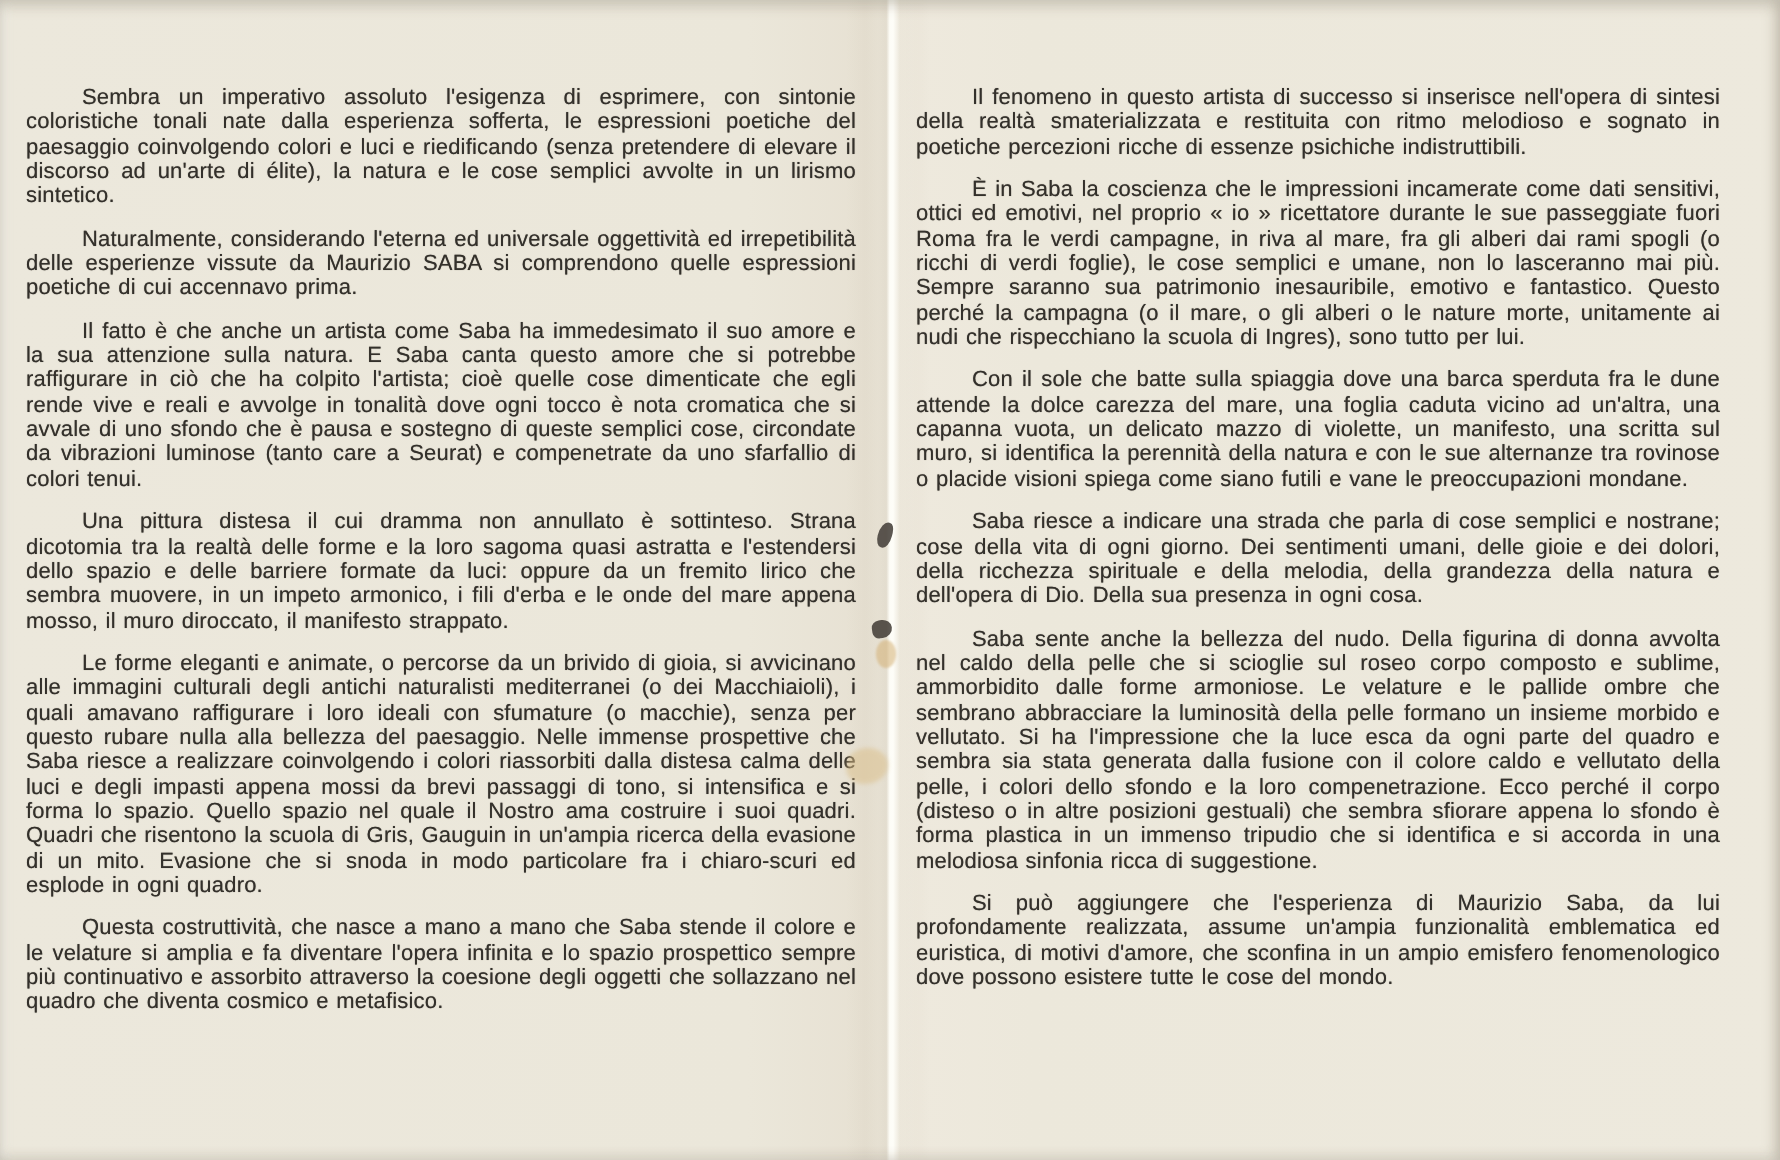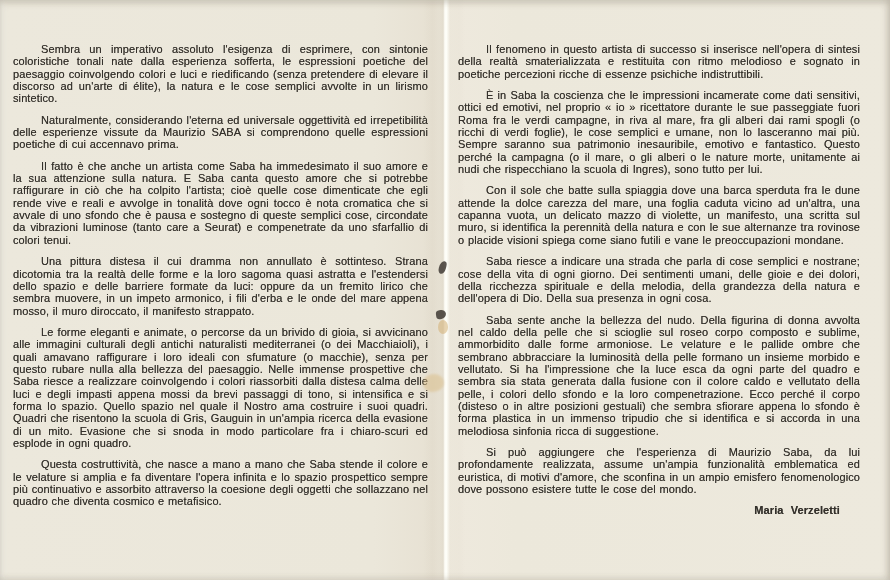--- a/index.html
+++ b/index.html
@@ -128,21 +128,20 @@
     <p>Questa costruttività, che nasce a mano a mano che Saba stende il colore e le velature si amplia e fa diventare l'opera infinita e lo spazio prospettico sempre più continuativo e assorbito attraverso la coesione degli oggetti che sollazzano nel quadro che diventa cosmico e metafisico.</p>
   </section>
 
   <section class="page page-right">
     <p>Il fenomeno in questo artista di successo si inserisce nell'opera di sintesi della realtà smaterializzata e restituita con ritmo melodioso e sognato in poetiche percezioni ricche di essenze psichiche indistruttibili.</p>
     <p>È in Saba la coscienza che le impressioni incamerate come dati sensitivi, ottici ed emotivi, nel proprio « io » ricettatore durante le sue passeggiate fuori Roma fra le verdi campagne, in riva al mare, fra gli alberi dai rami spogli (o ricchi di verdi foglie), le cose semplici e umane, non lo lasceranno mai più. Sempre saranno sua patrimonio inesauribile, emotivo e fantastico. Questo perché la campagna (o il mare, o gli alberi o le nature morte, unitamente ai nudi che rispecchiano la scuola di Ingres), sono tutto per lui.</p>
     <p>Con il sole che batte sulla spiaggia dove una barca sperduta fra le dune attende la dolce carezza del mare, una foglia caduta vicino ad un'altra, una capanna vuota, un delicato mazzo di violette, un manifesto, una scritta sul muro, si identifica la perennità della natura e con le sue alternanze tra rovinose o placide visioni spiega come siano futili e vane le preoccupazioni mondane.</p>
     <p>Saba riesce a indicare una strada che parla di cose semplici e nostrane; cose della vita di ogni giorno. Dei sentimenti umani, delle gioie e dei dolori, della ricchezza spirituale e della melodia, della grandezza della natura e dell'opera di Dio. Della sua presenza in ogni cosa.</p>
     <p>Saba sente anche la bellezza del nudo. Della figurina di donna avvolta nel caldo della pelle che si scioglie sul roseo corpo composto e sublime, ammorbidito dalle forme armoniose. Le velature e le pallide ombre che sembrano abbracciare la luminosità della pelle formano un insieme morbido e vellutato. Si ha l'impressione che la luce esca da ogni parte del quadro e sembra sia stata generata dalla fusione con il colore caldo e vellutato della pelle, i colori dello sfondo e la loro compenetrazione. Ecco perché il corpo (disteso o in altre posizioni gestuali) che sembra sfiorare appena lo sfondo è forma plastica in un immenso tripudio che si identifica e si accorda in una melodiosa sinfonia ricca di suggestione.</p>
     <p>Si può aggiungere che l'esperienza di Maurizio Saba, da lui profondamente realizzata, assume un'ampia funzionalità emblematica ed euristica, di motivi d'amore, che sconfina in un ampio emisfero fenomenologico dove possono esistere tutte le cose del mondo.</p>
-    <p class="signature">Maria Verzeletti</p>
   </section>
 
   <div class="gutter"></div>
   <div class="speck speck-1"></div>
   <div class="speck speck-2"></div>
   <div class="stain stain-small"></div>
   <div class="stain stain-large"></div>
   <div class="edge-vignette"></div>
 
 </div>

